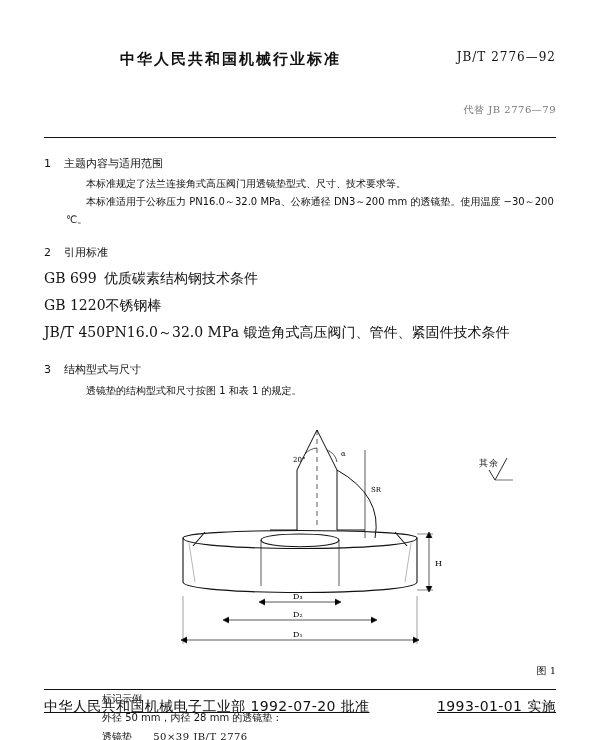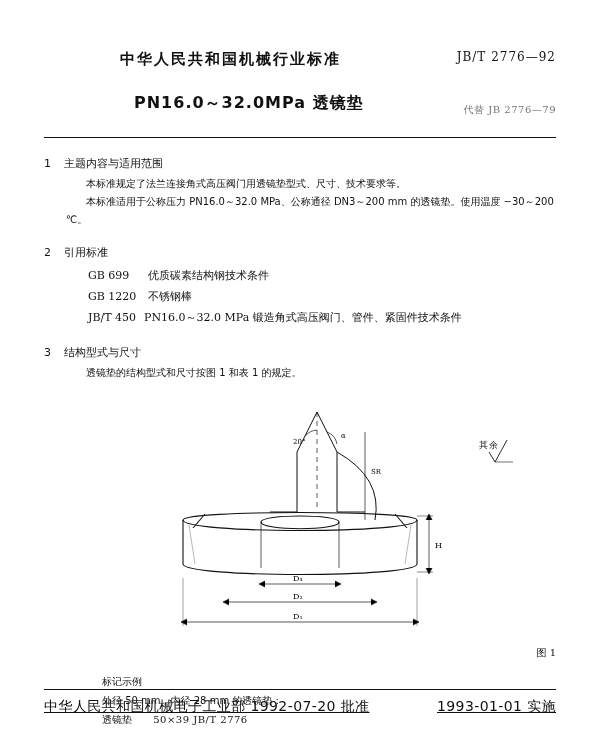--- a/index.html
+++ b/index.html
@@ -86,22 +86,21 @@
     display: inline-block;
     width: 20px;
   }
   .para {
     margin-left: 22px;
     text-indent: 20px;
     font-size: 10px;
     line-height: 1.8;
   }
   .refs {
-    margin-left: 44px;
-    font-size: 11px;
+    font-size: 14px;
     line-height: 1.95;
     font-family: "DejaVu Serif", serif;
   }
   .ref-code {
     display: inline-block;
     min-width: 60px;
   }
   .ref-code.wide {
     min-width: 56px;
   }
@@ -163,21 +162,20 @@
 </style>
 </head>
 <body>
 
 <div class="page">
 
   <div class="header">
     <div class="std-org">中华人民共和国机械行业标准</div>
     <div class="std-code">JB/T 2776—92</div>
     <div class="title-row">
-      <div class="doc-title">PN16.0～32.0MPa 透镜垫</div>
       <div class="replaces">代替 JB 2776—79</div>
     </div>
     <hr class="rule">
   </div>
 
   <div class="content">
 
     <div class="sec-head">
       <span class="sec-num">1</span><span>主题内容与适用范围</span>
     </div>

